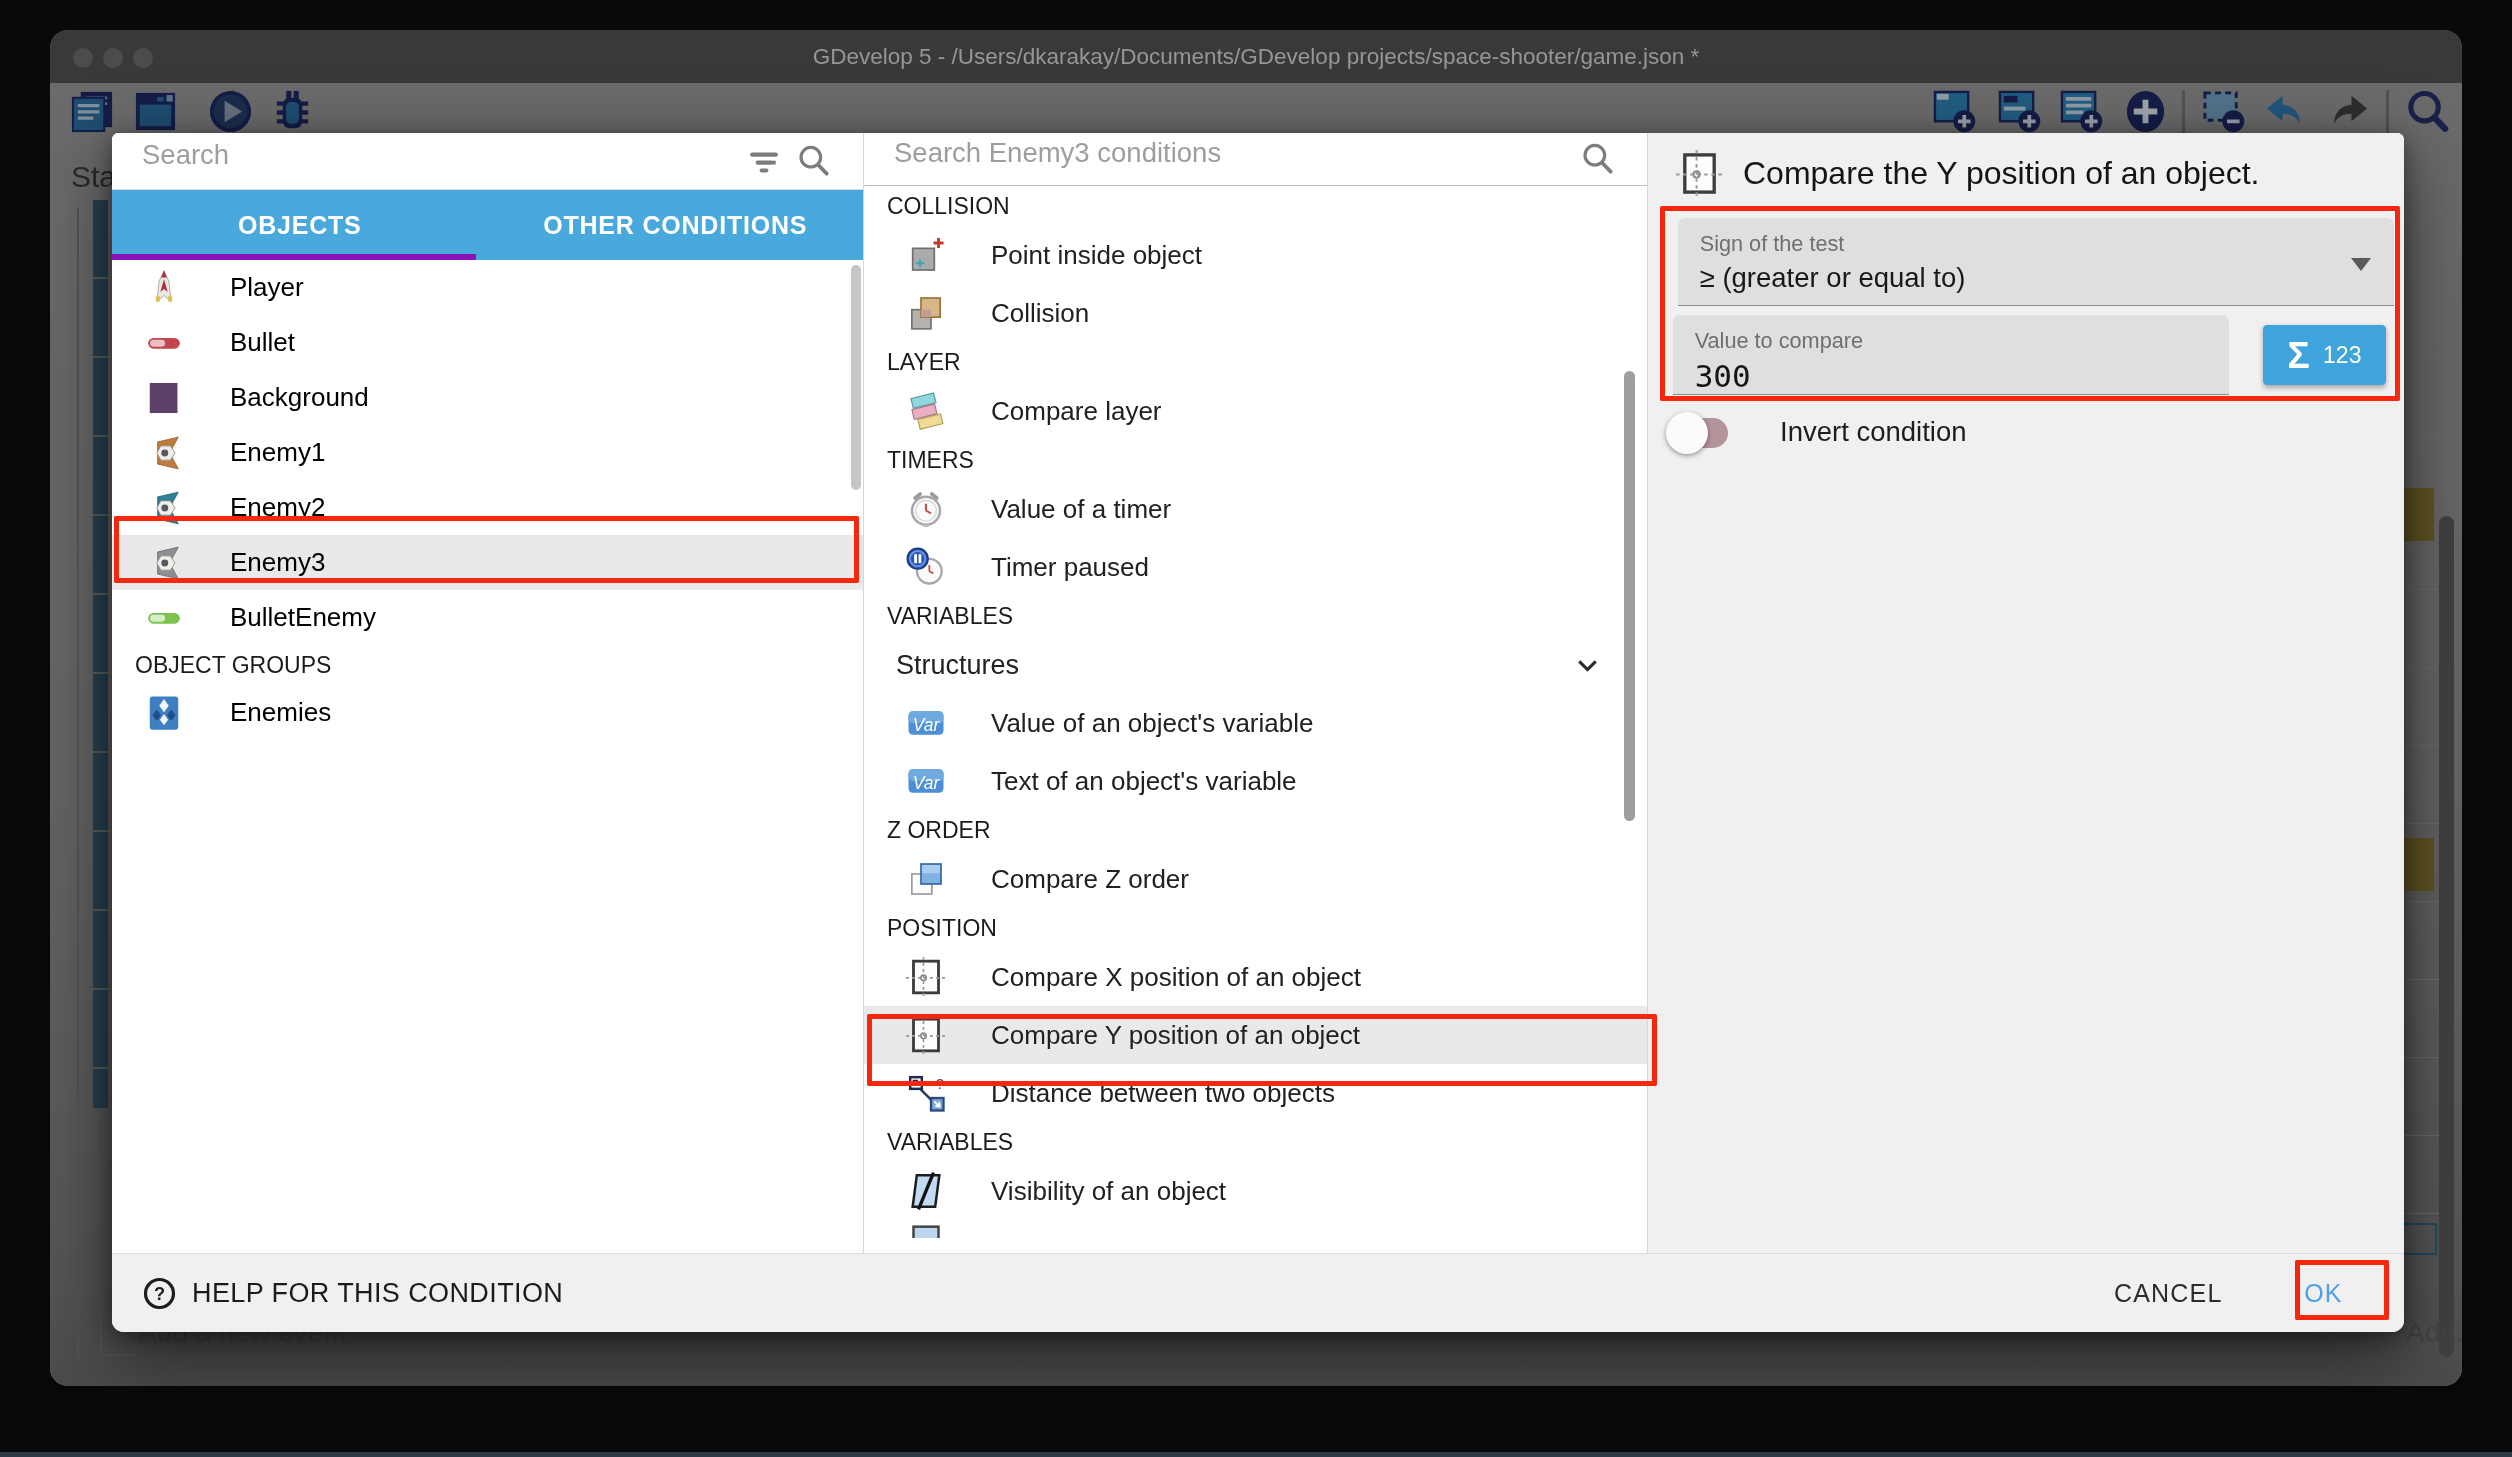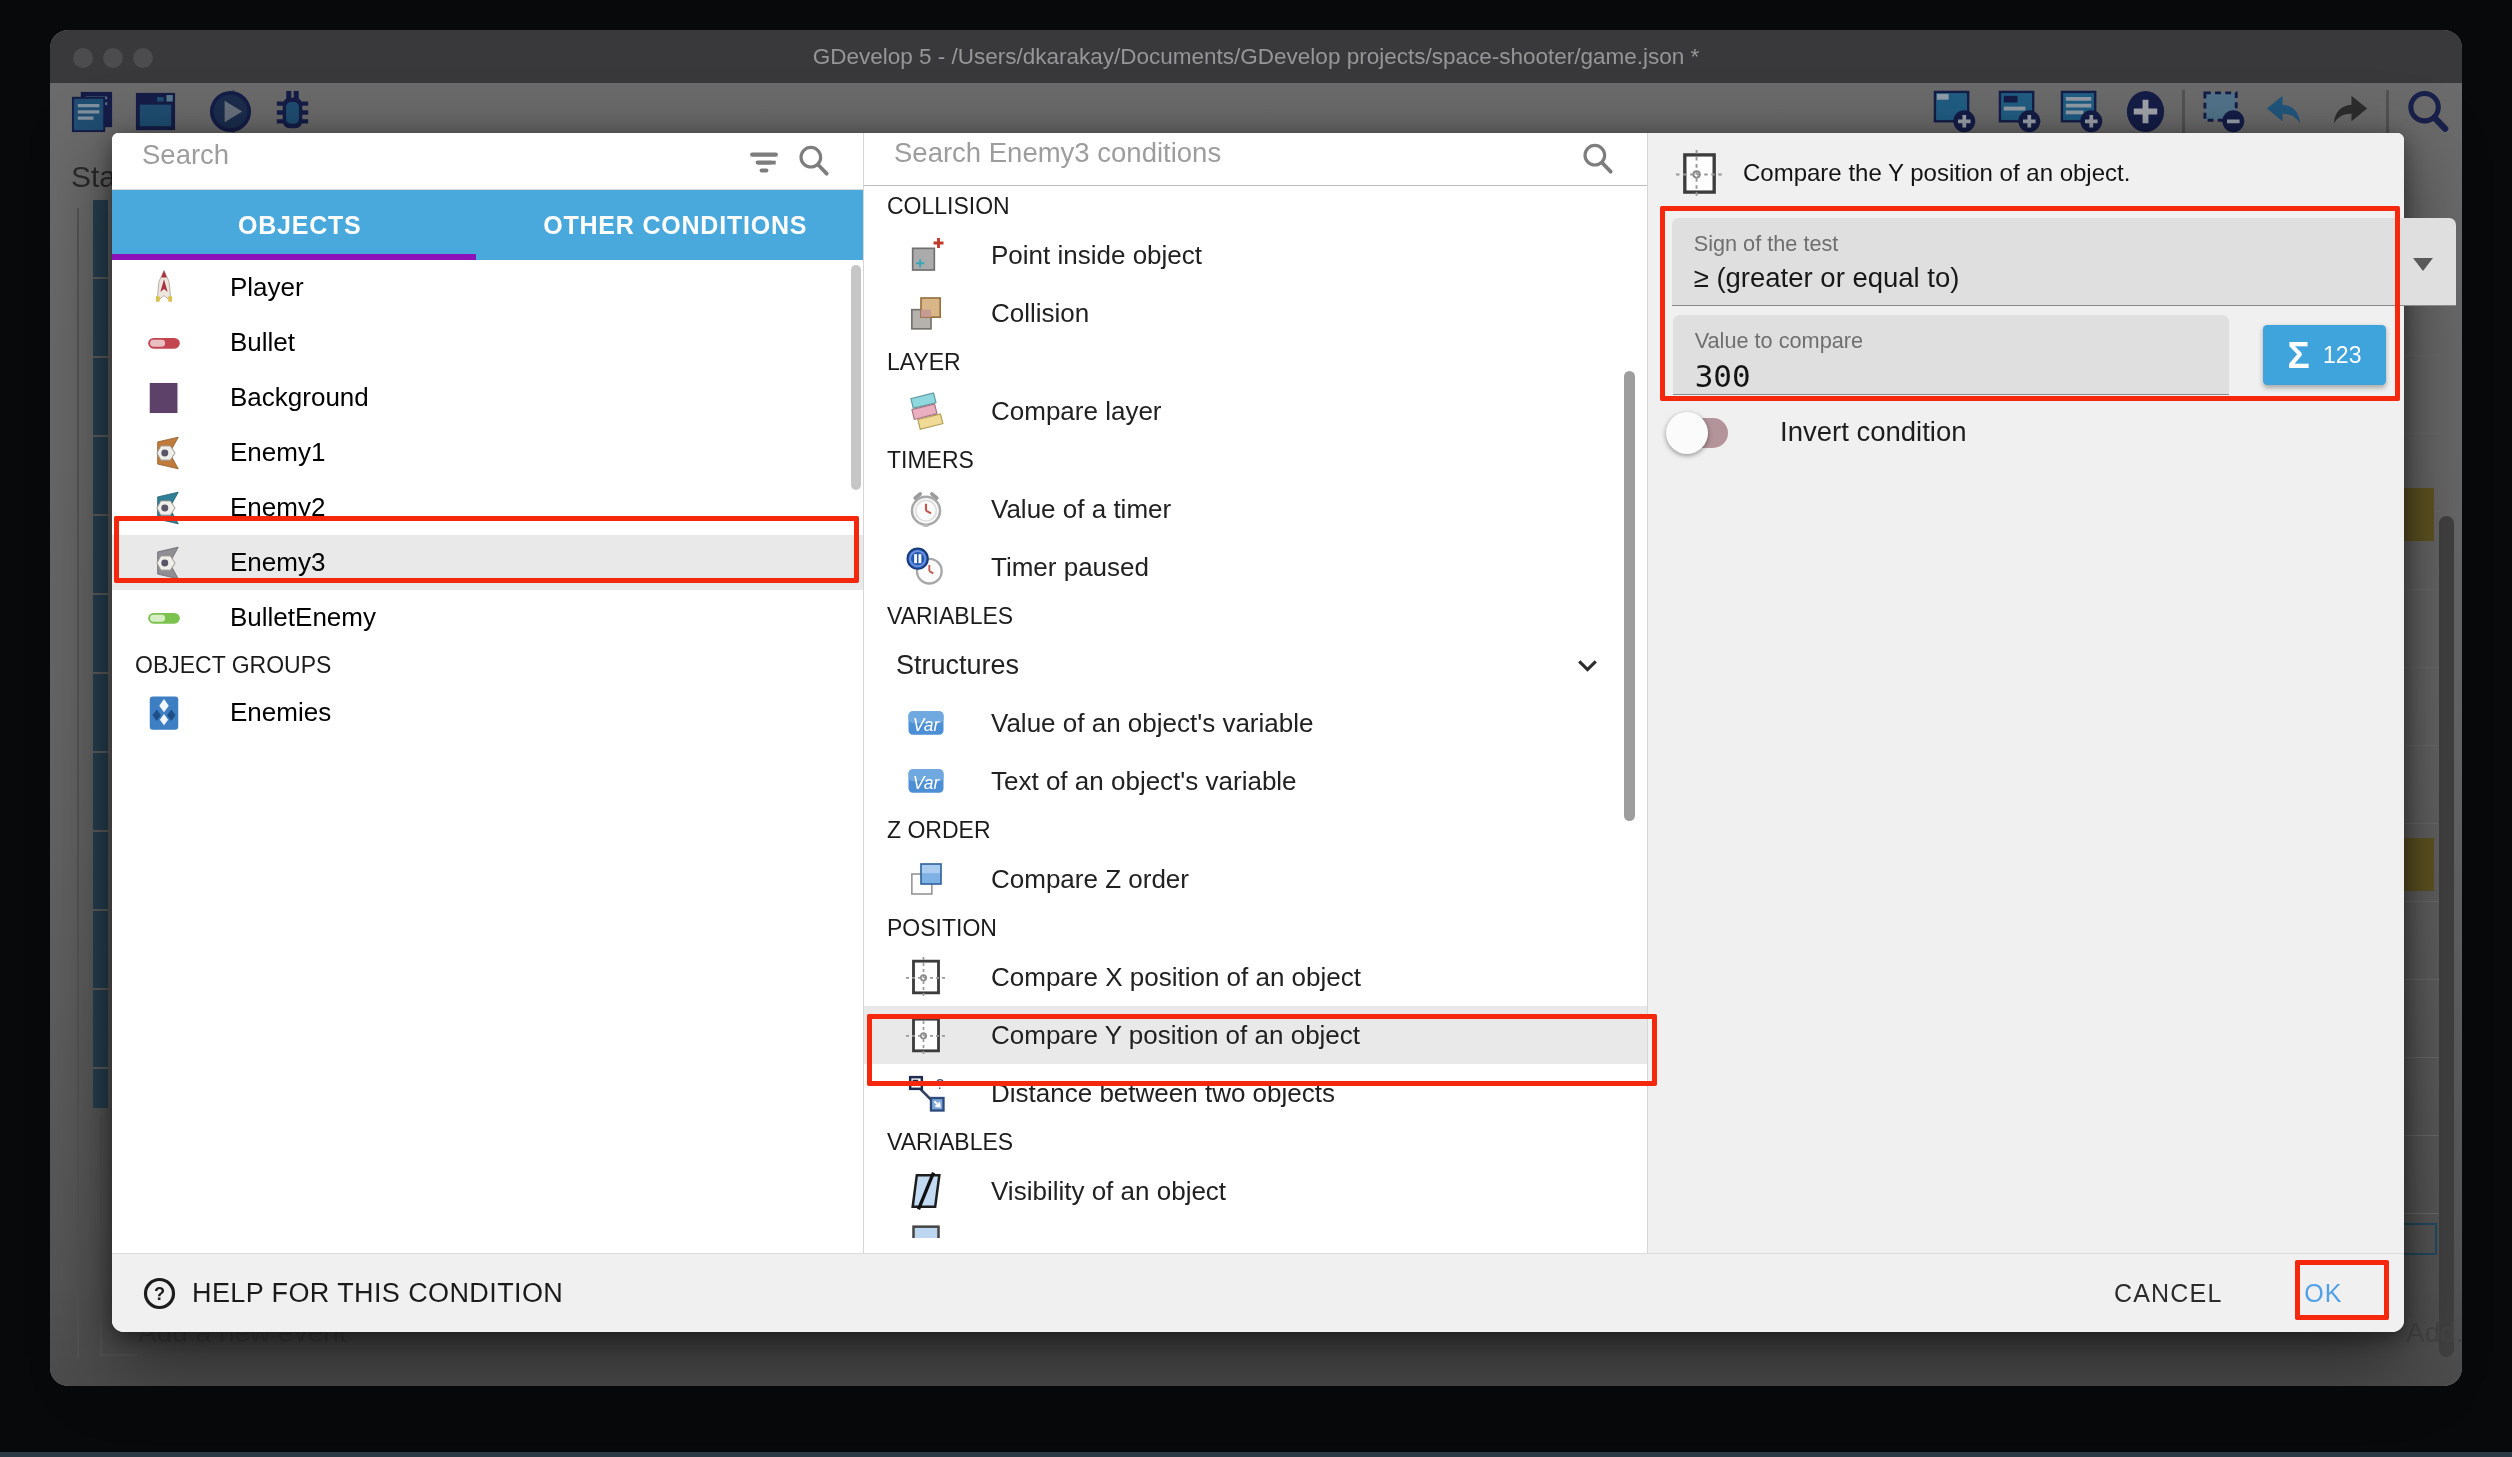--- a/index.html
+++ b/index.html
@@ -76,23 +76,23 @@
   .cond-row.no-icon .lbl{margin-left:0;font-size:27px;}
   .cond-row .chev{position:absolute;right:43px;width:33px;height:33px;}
   .cond-row .chev svg{width:100%;height:100%;}
   .cond-row.partial{height:17.5px;overflow:hidden;align-items:flex-start;}
   .mid-thumb{position:absolute;right:11.7px;top:185px;width:11.7px;height:450px;border-radius:5.8px;background:#9e9e9e;}
 
   
   .detail-hdr{position:absolute;left:28px;top:16.7px;display:flex;align-items:center;}
   .detail-hdr .icon{width:47px;height:47px;}
   .detail-hdr .icon svg{width:100%;height:100%;}
-  .detail-title{margin-left:20px;font-size:24px;color:#141414;}
+  .detail-title{margin-left:20px;font-size:32px;color:#141414;}
   .field{position:absolute;background:#dfdfdf;border-bottom:1.7px solid #8a8a8a;border-radius:6.7px 6.7px 0 0;}
-  .field-sign{left:24px;top:85px;width:784px;height:88px;}
+  .field-sign{left:30px;top:85px;width:716px;height:88px;}
   .field-value{left:25px;top:182px;width:556px;height:80px;}
   .field .f-label{padding:13.3px 0 0 21.7px;font-size:21.7px;color:#6f6f6f;}
   .field .f-value{padding:5px 0 0 21.7px;font-size:27.5px;color:#181818;}
   .f-input{display:block;width:90%;border:none;outline:none;background:transparent;padding:3.3px 0 0 21.7px;font-size:31px;color:#141414;font-family:"DejaVu Sans Mono",monospace;}
   .dd-arrow{position:absolute;right:23px;top:40px;width:0;height:0;border-left:10.8px solid transparent;border-right:10.8px solid transparent;border-top:13.3px solid #5a5a5a;}
   .sigma-btn{position:absolute;left:615px;top:192px;width:123px;height:60px;background:#3fa3dc;border:none;border-radius:4.2px;box-shadow:0 2.5px 5px rgba(0,0,0,.3);display:flex;align-items:center;justify-content:center;gap:13.3px;color:#fff;cursor:pointer;}
   .sigma-glyph{font-size:37px;font-weight:bold;line-height:1;}
   .sigma-123{font-size:23px;}
   .toggle-row{position:absolute;left:25px;top:275px;height:47px;display:flex;align-items:center;}
   .toggle-track{position:relative;width:55px;height:30px;border-radius:15px;background:#b3949b;margin-top:3.3px;}

